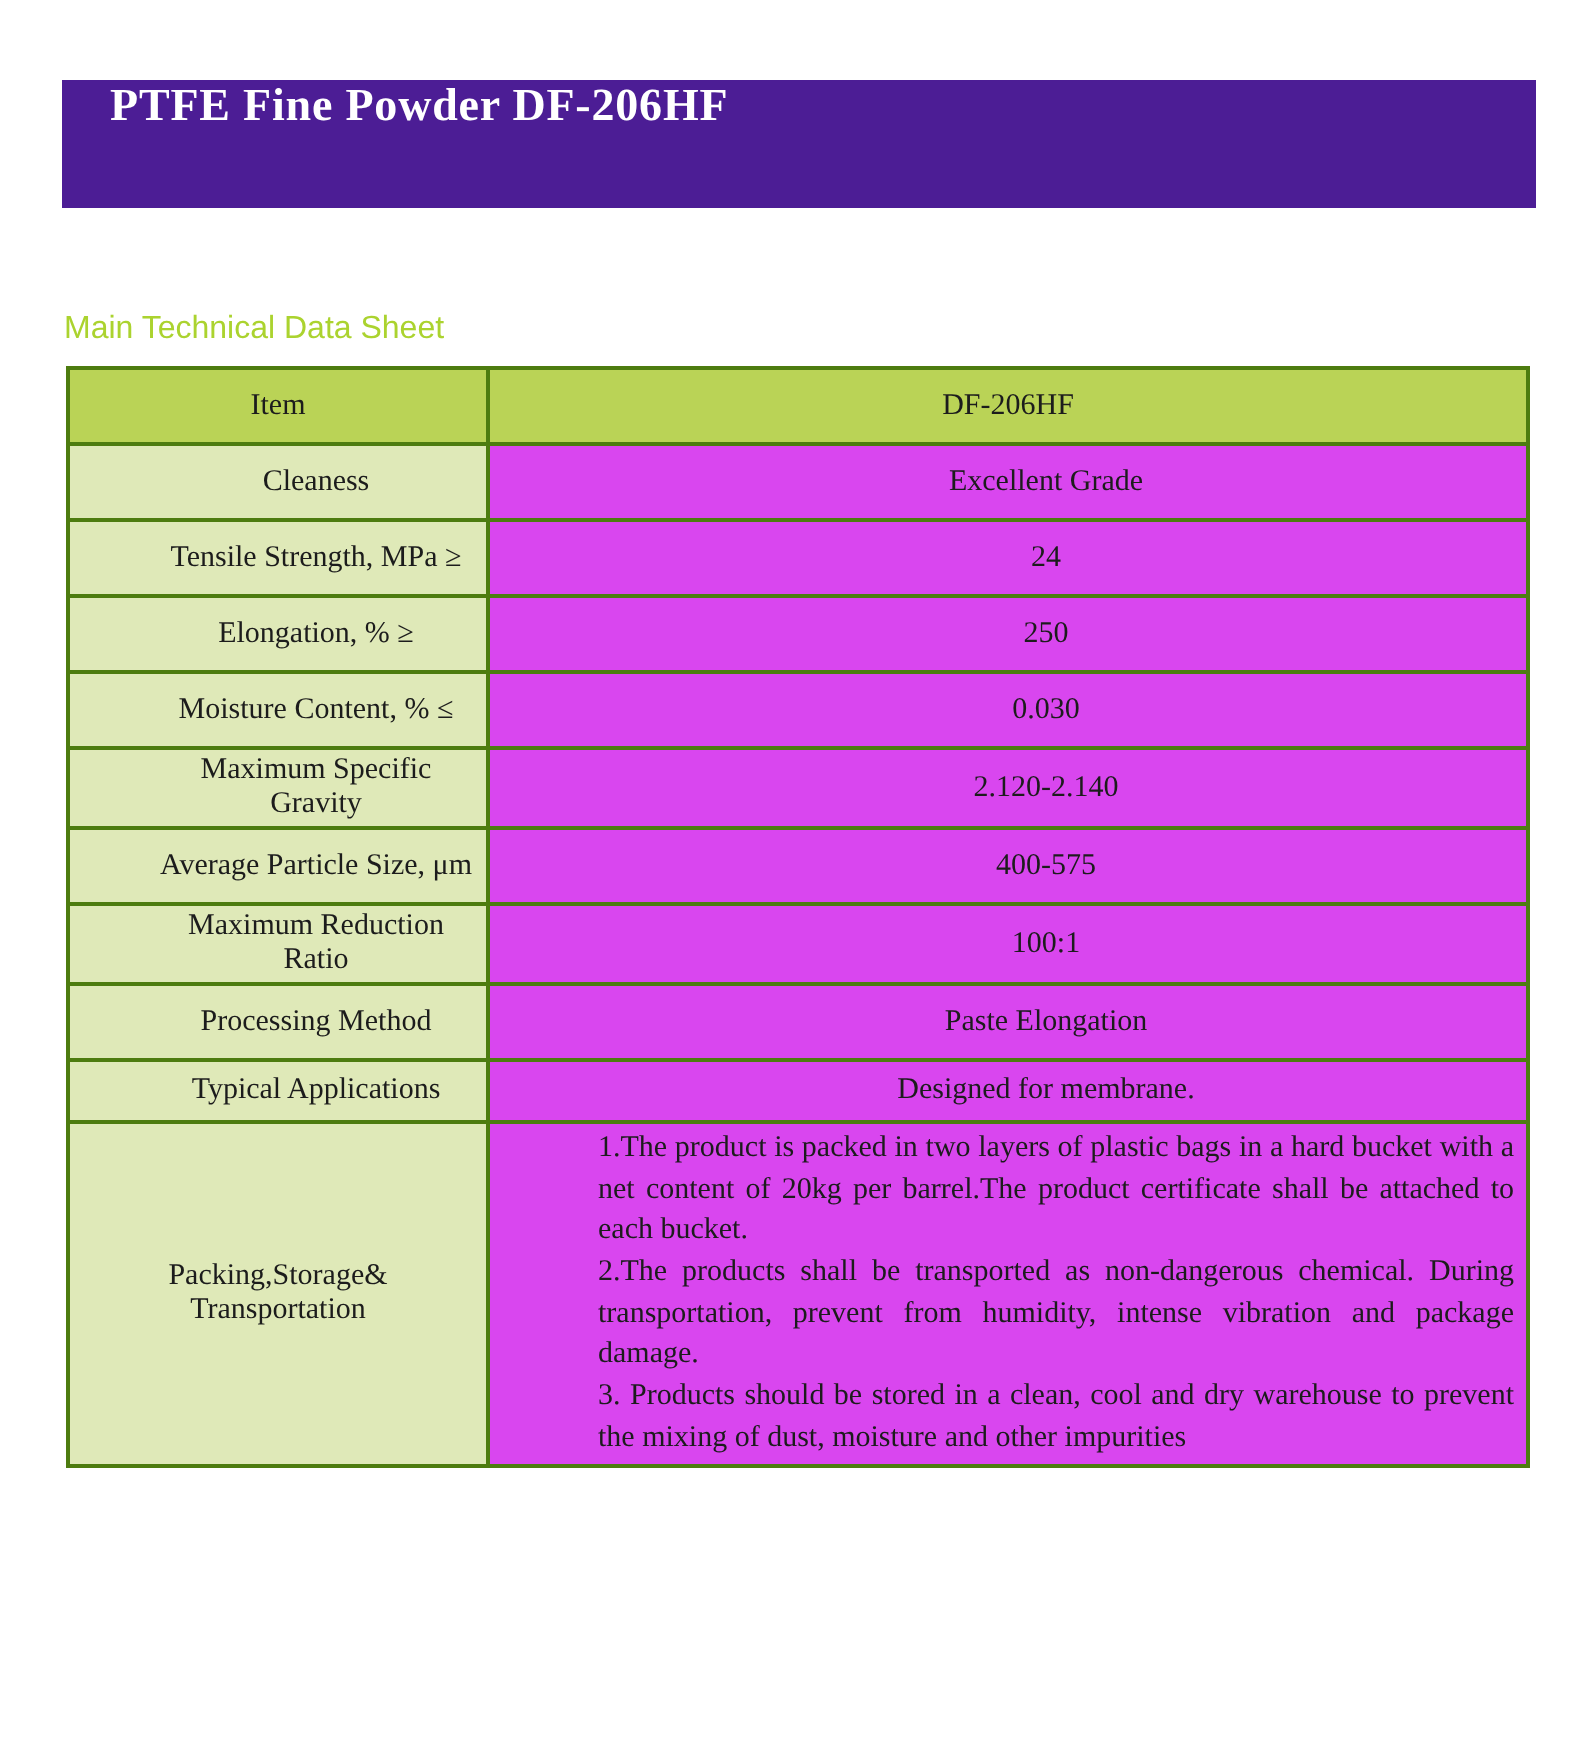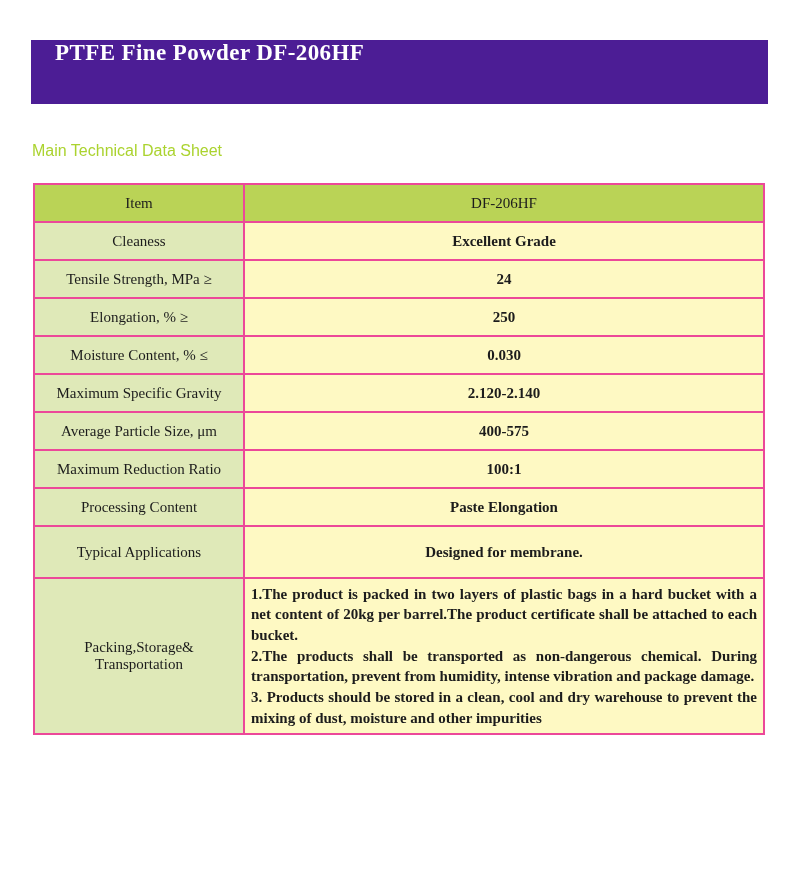--- a/index.html
+++ b/index.html
@@ -21,51 +21,51 @@
     margin-top: 36px;
   }
   .banner-title {
     color: #ffffff;
     font-family: "Liberation Serif", serif;
     font-weight: bold;
     font-size: 23px;
     letter-spacing: 0.4px;
   }
   .section-heading {
-    position: absolute; left: 32px; top: 142px;
+    position: absolute; left: 32px; top: 156px;
     font-family: "Liberation Sans", sans-serif;
     font-size: 16px;
     color: #abd32f;
   }
   table.data-table {
     position: absolute; left: 33px; top: 183px;
     width: 732px;
     border-collapse: collapse;
     table-layout: fixed;
   }
   .data-table td {
-    border: 2px solid #ec4899;
+    border: 2px solid #4d7c0f;
     text-align: center;
     vertical-align: middle;
     font-size: 15px;
     padding: 2px 6px;
     font-family: "Liberation Serif", serif;
   }
   .header-cell { background: #bad356; height: 38px; }
   .label-cell  { background: #dfe9b8; }
-  .value-cell  { background: #fef9c3; font-weight: bold; }
-  .data-row td { height: 38px; }
-  .tall-row td { height: 52px; margin-top: 37px; }
+  .value-cell  { background: #d946ef; }
+  .data-row td { height: 38px; padding-left: 44px; }
+  .tall-row td { height: 31px; margin-top: 37px; }
   .packing-row td { height: 156px; }
   .notes-cell {
     text-align: justify;
     padding: 10px 9px;
     line-height: 1.38;
   }
-  .note { text-align: justify; }
+  .note { text-align: justify; margin-left: 48px; }
 </style>
 </head>
 <body>
 
 <div class="banner">
   <span class="banner-title">PTFE Fine Powder DF-206HF</span>
 </div>
 
 <div class="section-heading">Main Technical Data Sheet</div>
 
@@ -103,21 +103,21 @@
       </tr>
       <tr class="data-row">
         <td class="label-cell">Average Particle Size, μm</td>
         <td class="value-cell">400-575</td>
       </tr>
       <tr class="data-row">
         <td class="label-cell">Maximum Reduction Ratio</td>
         <td class="value-cell">100:1</td>
       </tr>
       <tr class="data-row">
-        <td class="label-cell">Processing Content</td>
+        <td class="label-cell">Processing Method</td>
         <td class="value-cell">Paste Elongation</td>
       </tr>
       <tr class="data-row tall-row">
         <td class="label-cell">Typical Applications</td>
         <td class="value-cell">Designed for membrane.</td>
       </tr>
     </tbody>
   <tbody>
     <tr class="packing-row">
       <td class="label-cell">

